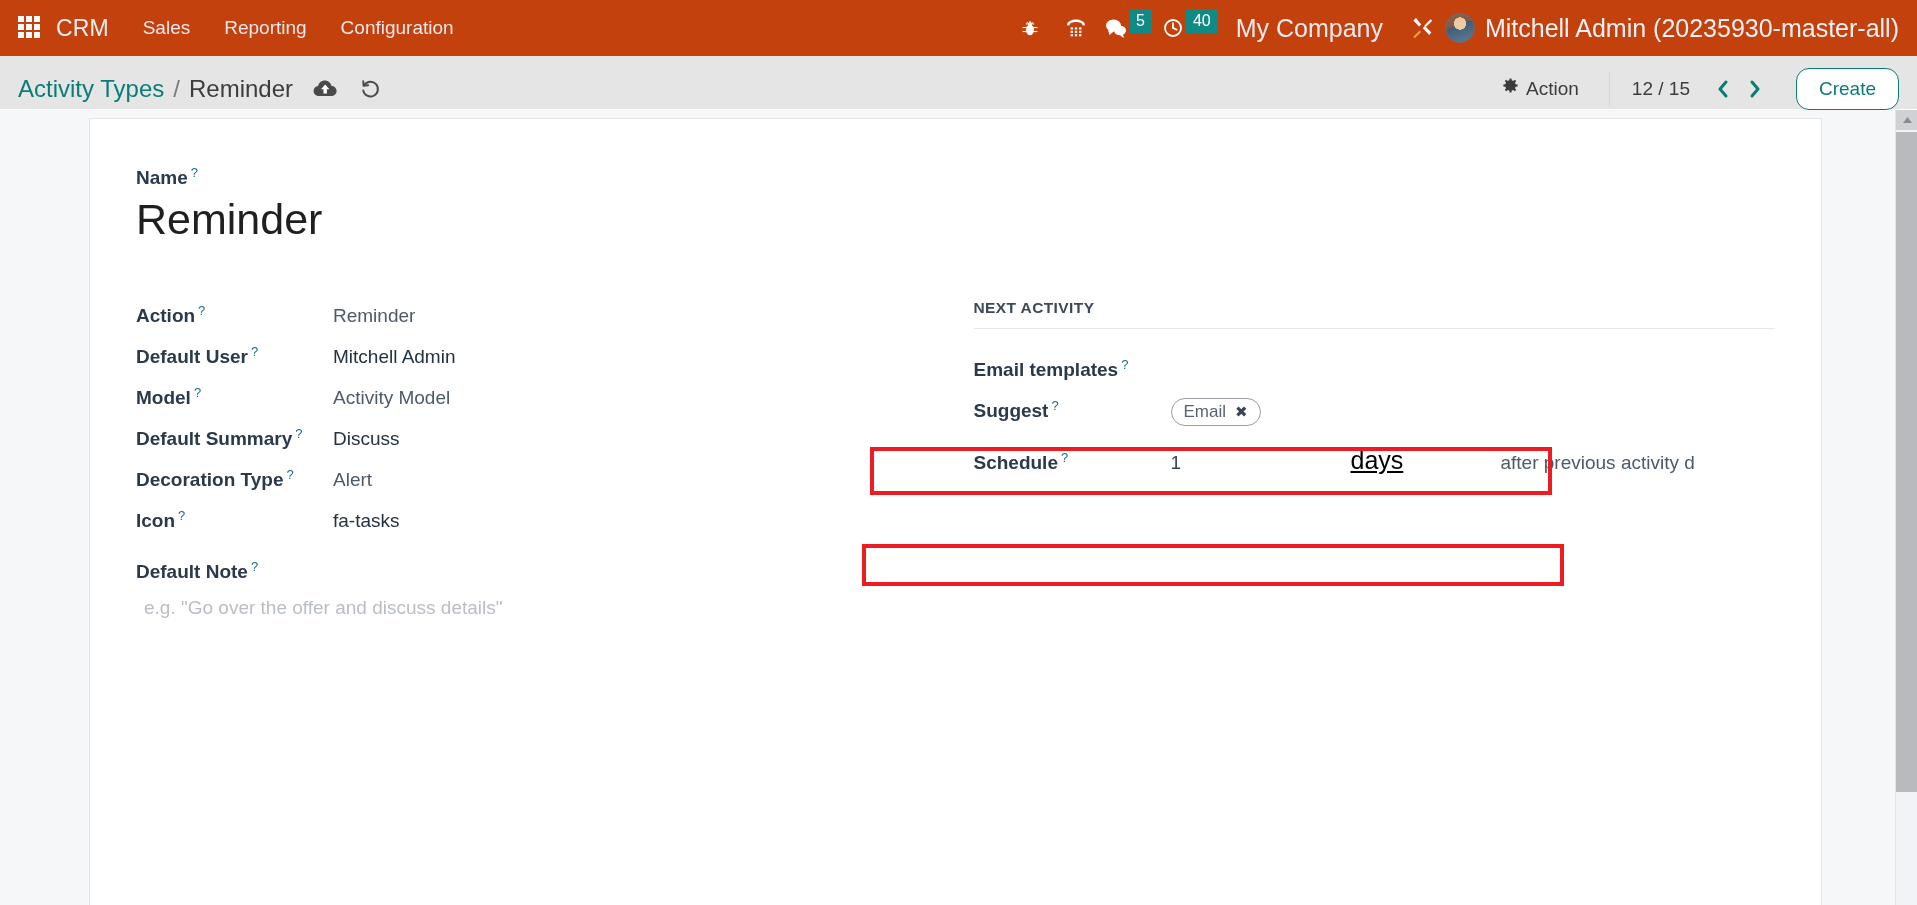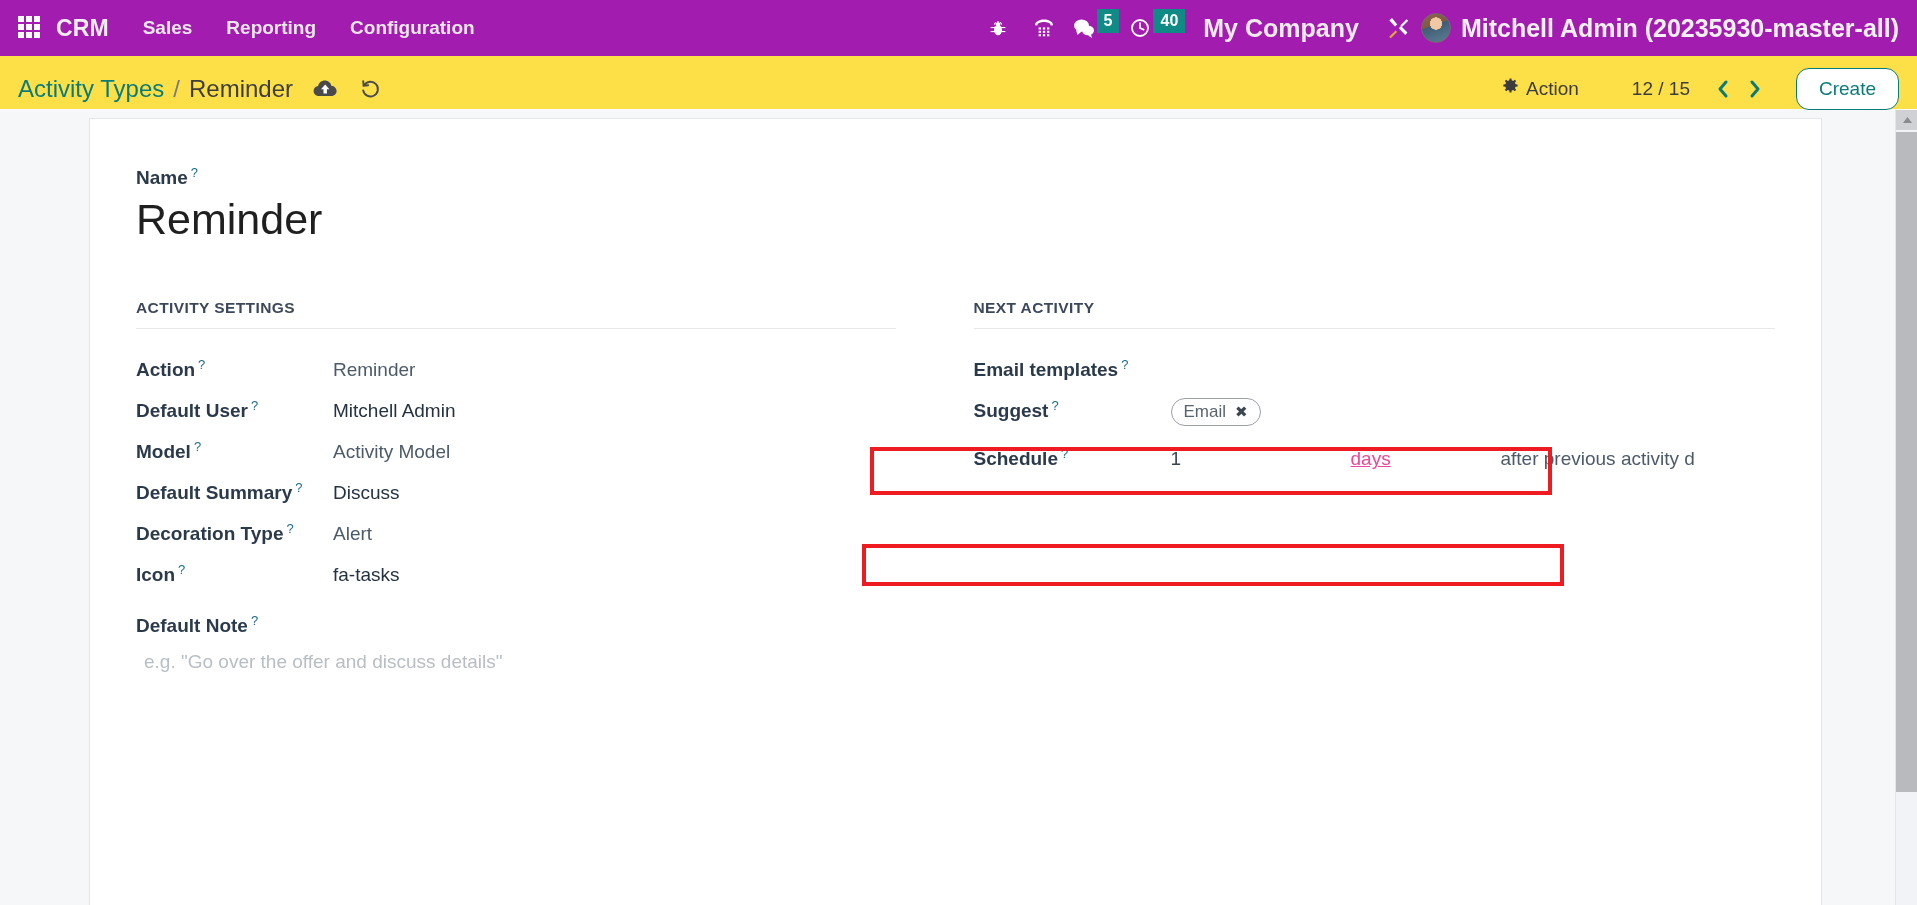--- a/index.html
+++ b/index.html
@@ -8,27 +8,26 @@
     width: 1917px; height: 905px;
     overflow: hidden;
     background: #ffffff;
     font-family: "Liberation Sans", sans-serif;
     -webkit-font-smoothing: antialiased;
   }
 
   
   .navbar {
     height: 56px;
-    background: #a21caf;
+    background: #c2410c;
     display: flex;
     align-items: center;
     padding: 0 18px 0 10px;
     color: #ffffff;
     position: relative;
-    font-weight: bold;
   }
   .apps-grid {
     width: 24px; height: 24px;
     display: grid;
     grid-template-columns: repeat(3, 6px);
     grid-template-rows: repeat(3, 6px);
     gap: 2px;
     margin: 0 14px 0 8px;
     cursor: pointer;
   }
@@ -91,21 +90,21 @@
   .user-name {
     font-size: 25px;
     color: #f5f0f4;
     white-space: nowrap;
     cursor: pointer;
   }
 
   
   .control-panel {
     height: 54px;
-    background: #fde047;
+    background: #e5e5e5;
     display: flex;
     align-items: center;
     padding: 12px 18px 0 18px;
     border-bottom: 1px solid #ffffff;
   }
   .breadcrumb { display: flex; align-items: baseline; font-size: 24px; }
   .bc-link { color: #0a7c78; cursor: pointer; }
   .bc-sep { color: #7a7a7a; margin: 0 9px; }
   .bc-current { color: #3c3c3c; }
   .bc-actions { display: flex; align-items: center; margin-left: 20px; gap: 22px; }
@@ -223,21 +222,21 @@
     border: 4px solid #ee1c21;
     background: transparent;
     pointer-events: none;
   }
   #hl-suggest  { left: 780px; top: 328px;  width: 682px; height: 48px; }
   #hl-schedule { left: 772px; top: 425px;  width: 702px; height: 42px; }
 
   
   .sched-row { display: flex; align-items: baseline; width: 100%; }
   .sched-num { font-size: 19px; color: #3b4653; width: 180px; flex: none; }
-  .sched-unit { font-size: 19px; color: #ec4899; width: 150px; flex: none; text-decoration: underline; }
+  .sched-unit { font-size: 25px; color: #000000; width: 150px; flex: none; text-decoration: underline; }
   .sched-when { font-size: 19px; color: #4c5a69; white-space: nowrap; }
 
   
   .scrollbar {
     position: absolute;
     top: 110px; right: 0;
     width: 22px; bottom: 0;
     background: #f2f3f6;
     border-left: 1px solid #e2e4e8;
   }
@@ -402,21 +401,20 @@
   <div class="form-card">
 
     <div class="lbl title-label">
       <span>Name</span><span class="help-q">?</span>
     </div>
     <h1 class="record-title">Reminder</h1>
 
     <div class="columns">
 
       <div class="col col-left">
-        <div class="section-title">ACTIVITY SETTINGS</div>
 
         <div class="field-row">
           <div class="lbl field-label">
             <span>Action</span><span class="help-q">?</span>
           </div>
           <div class="field-value">Reminder</div>
         </div>
 
         <div class="field-row">
           <div class="lbl field-label">

